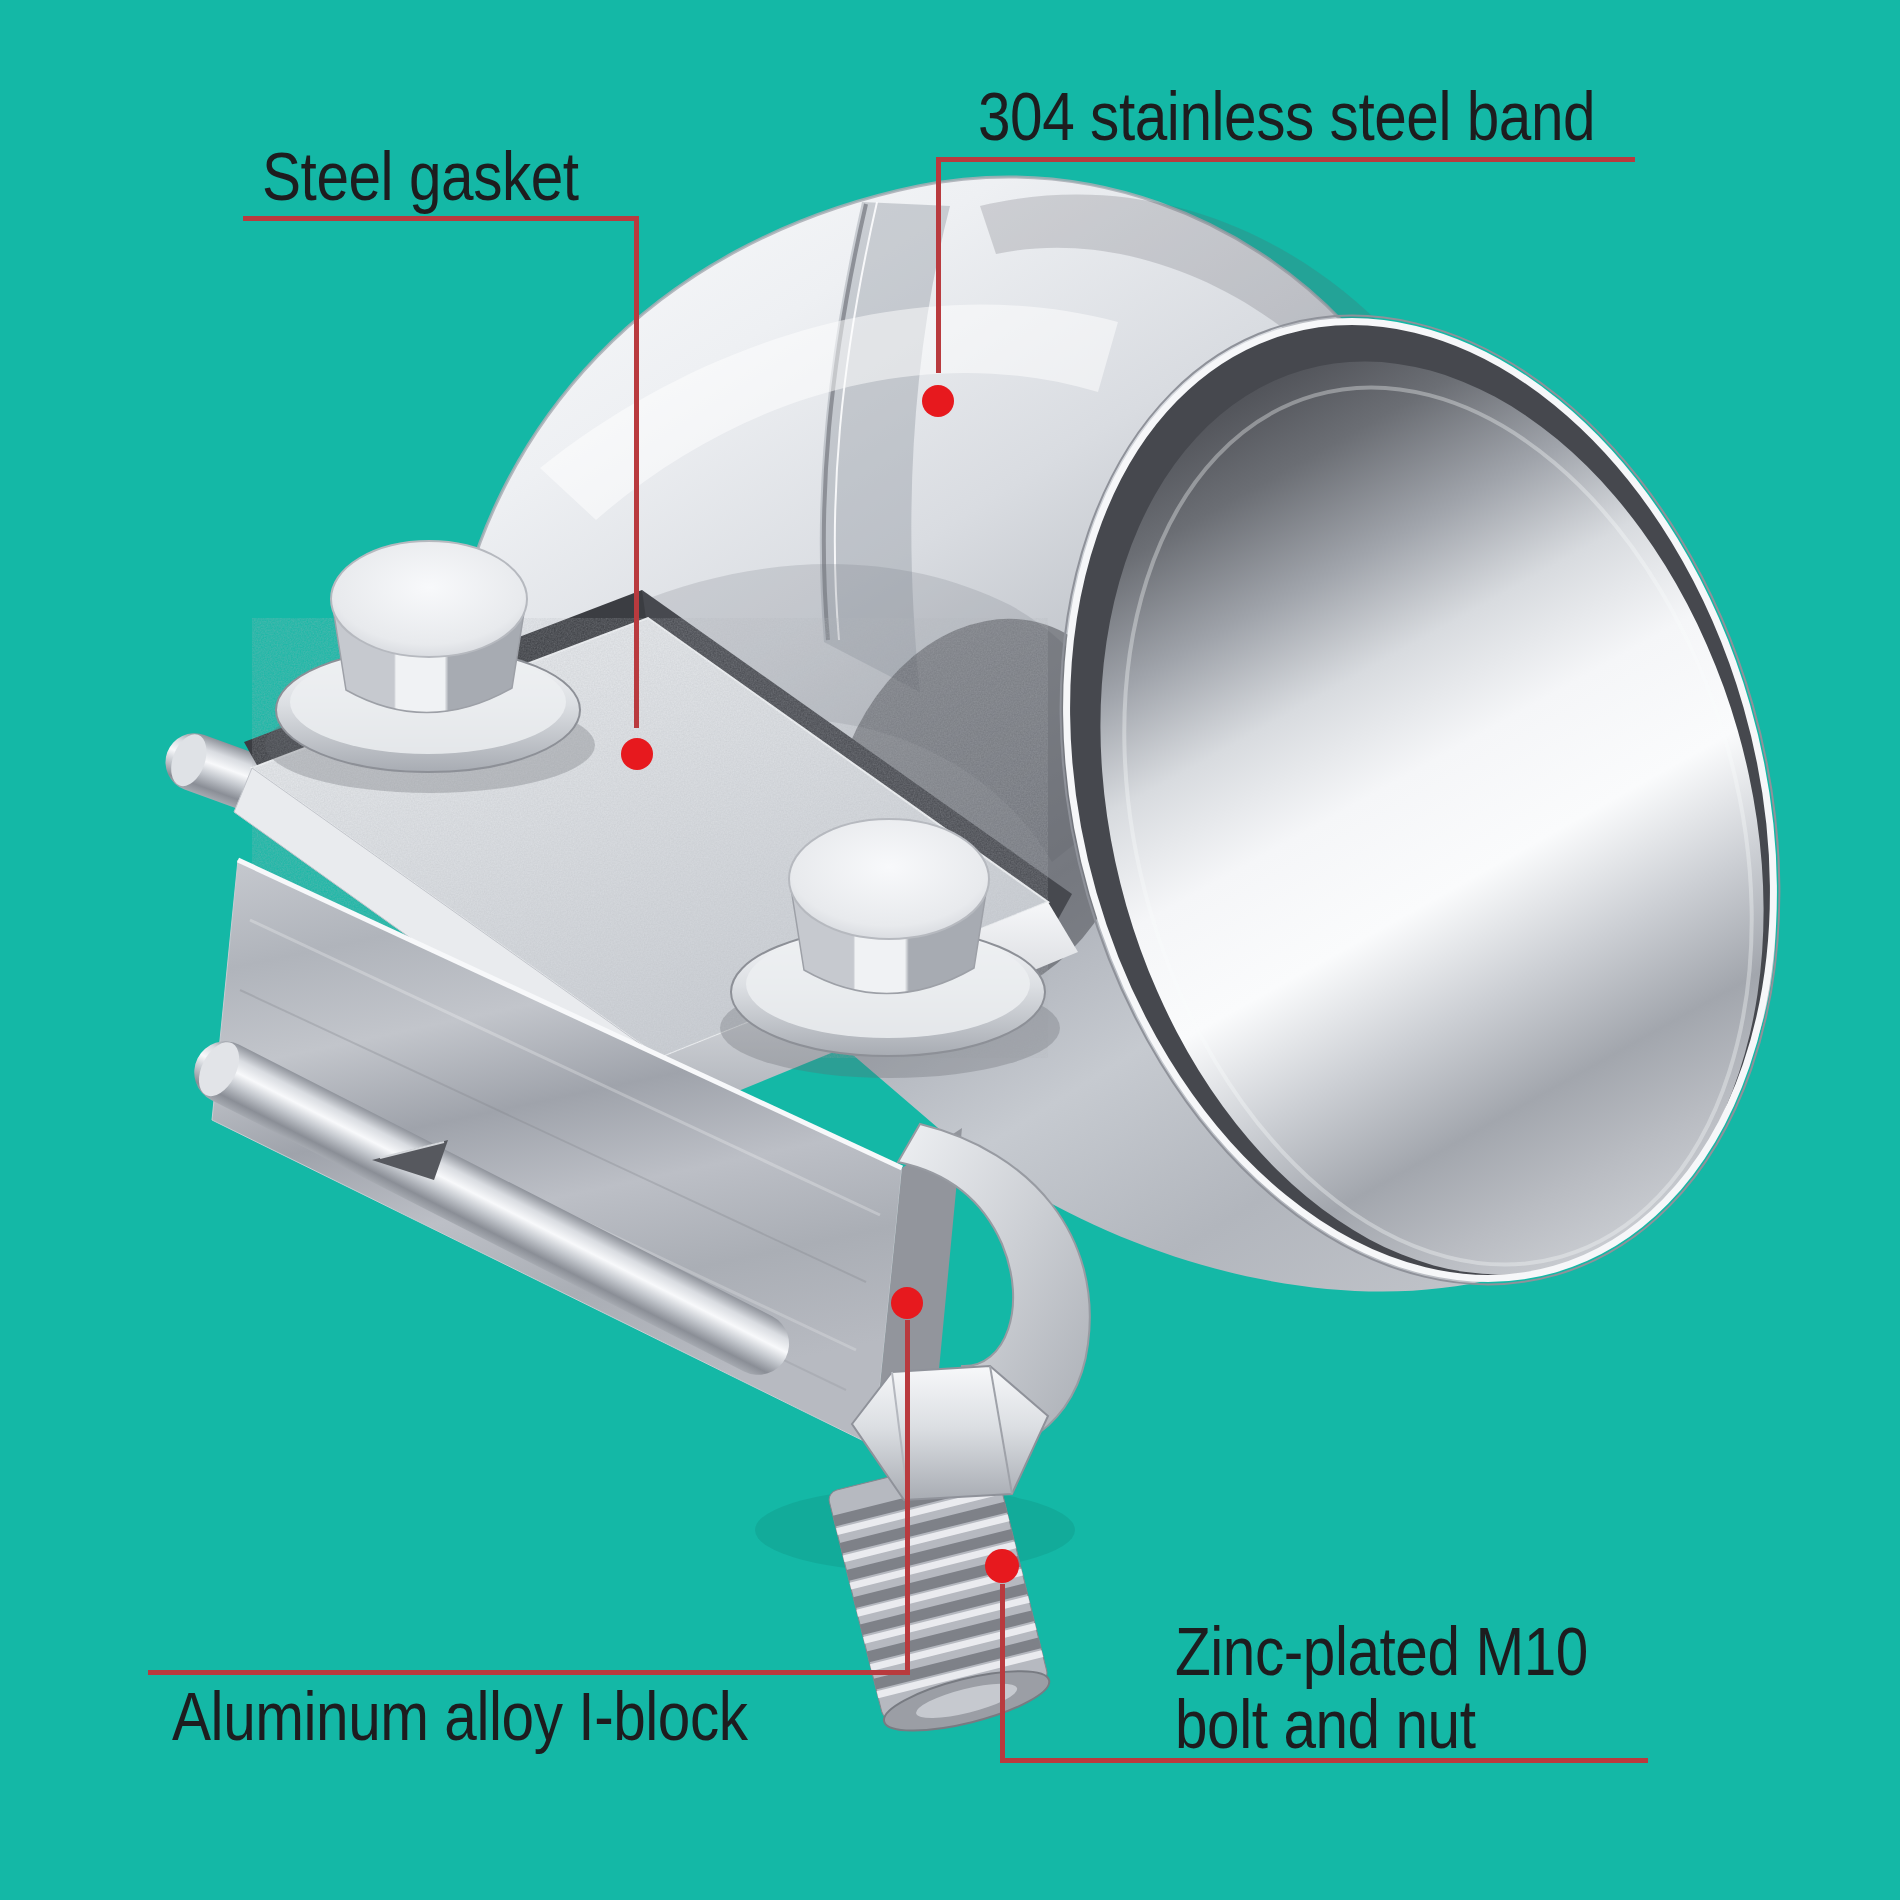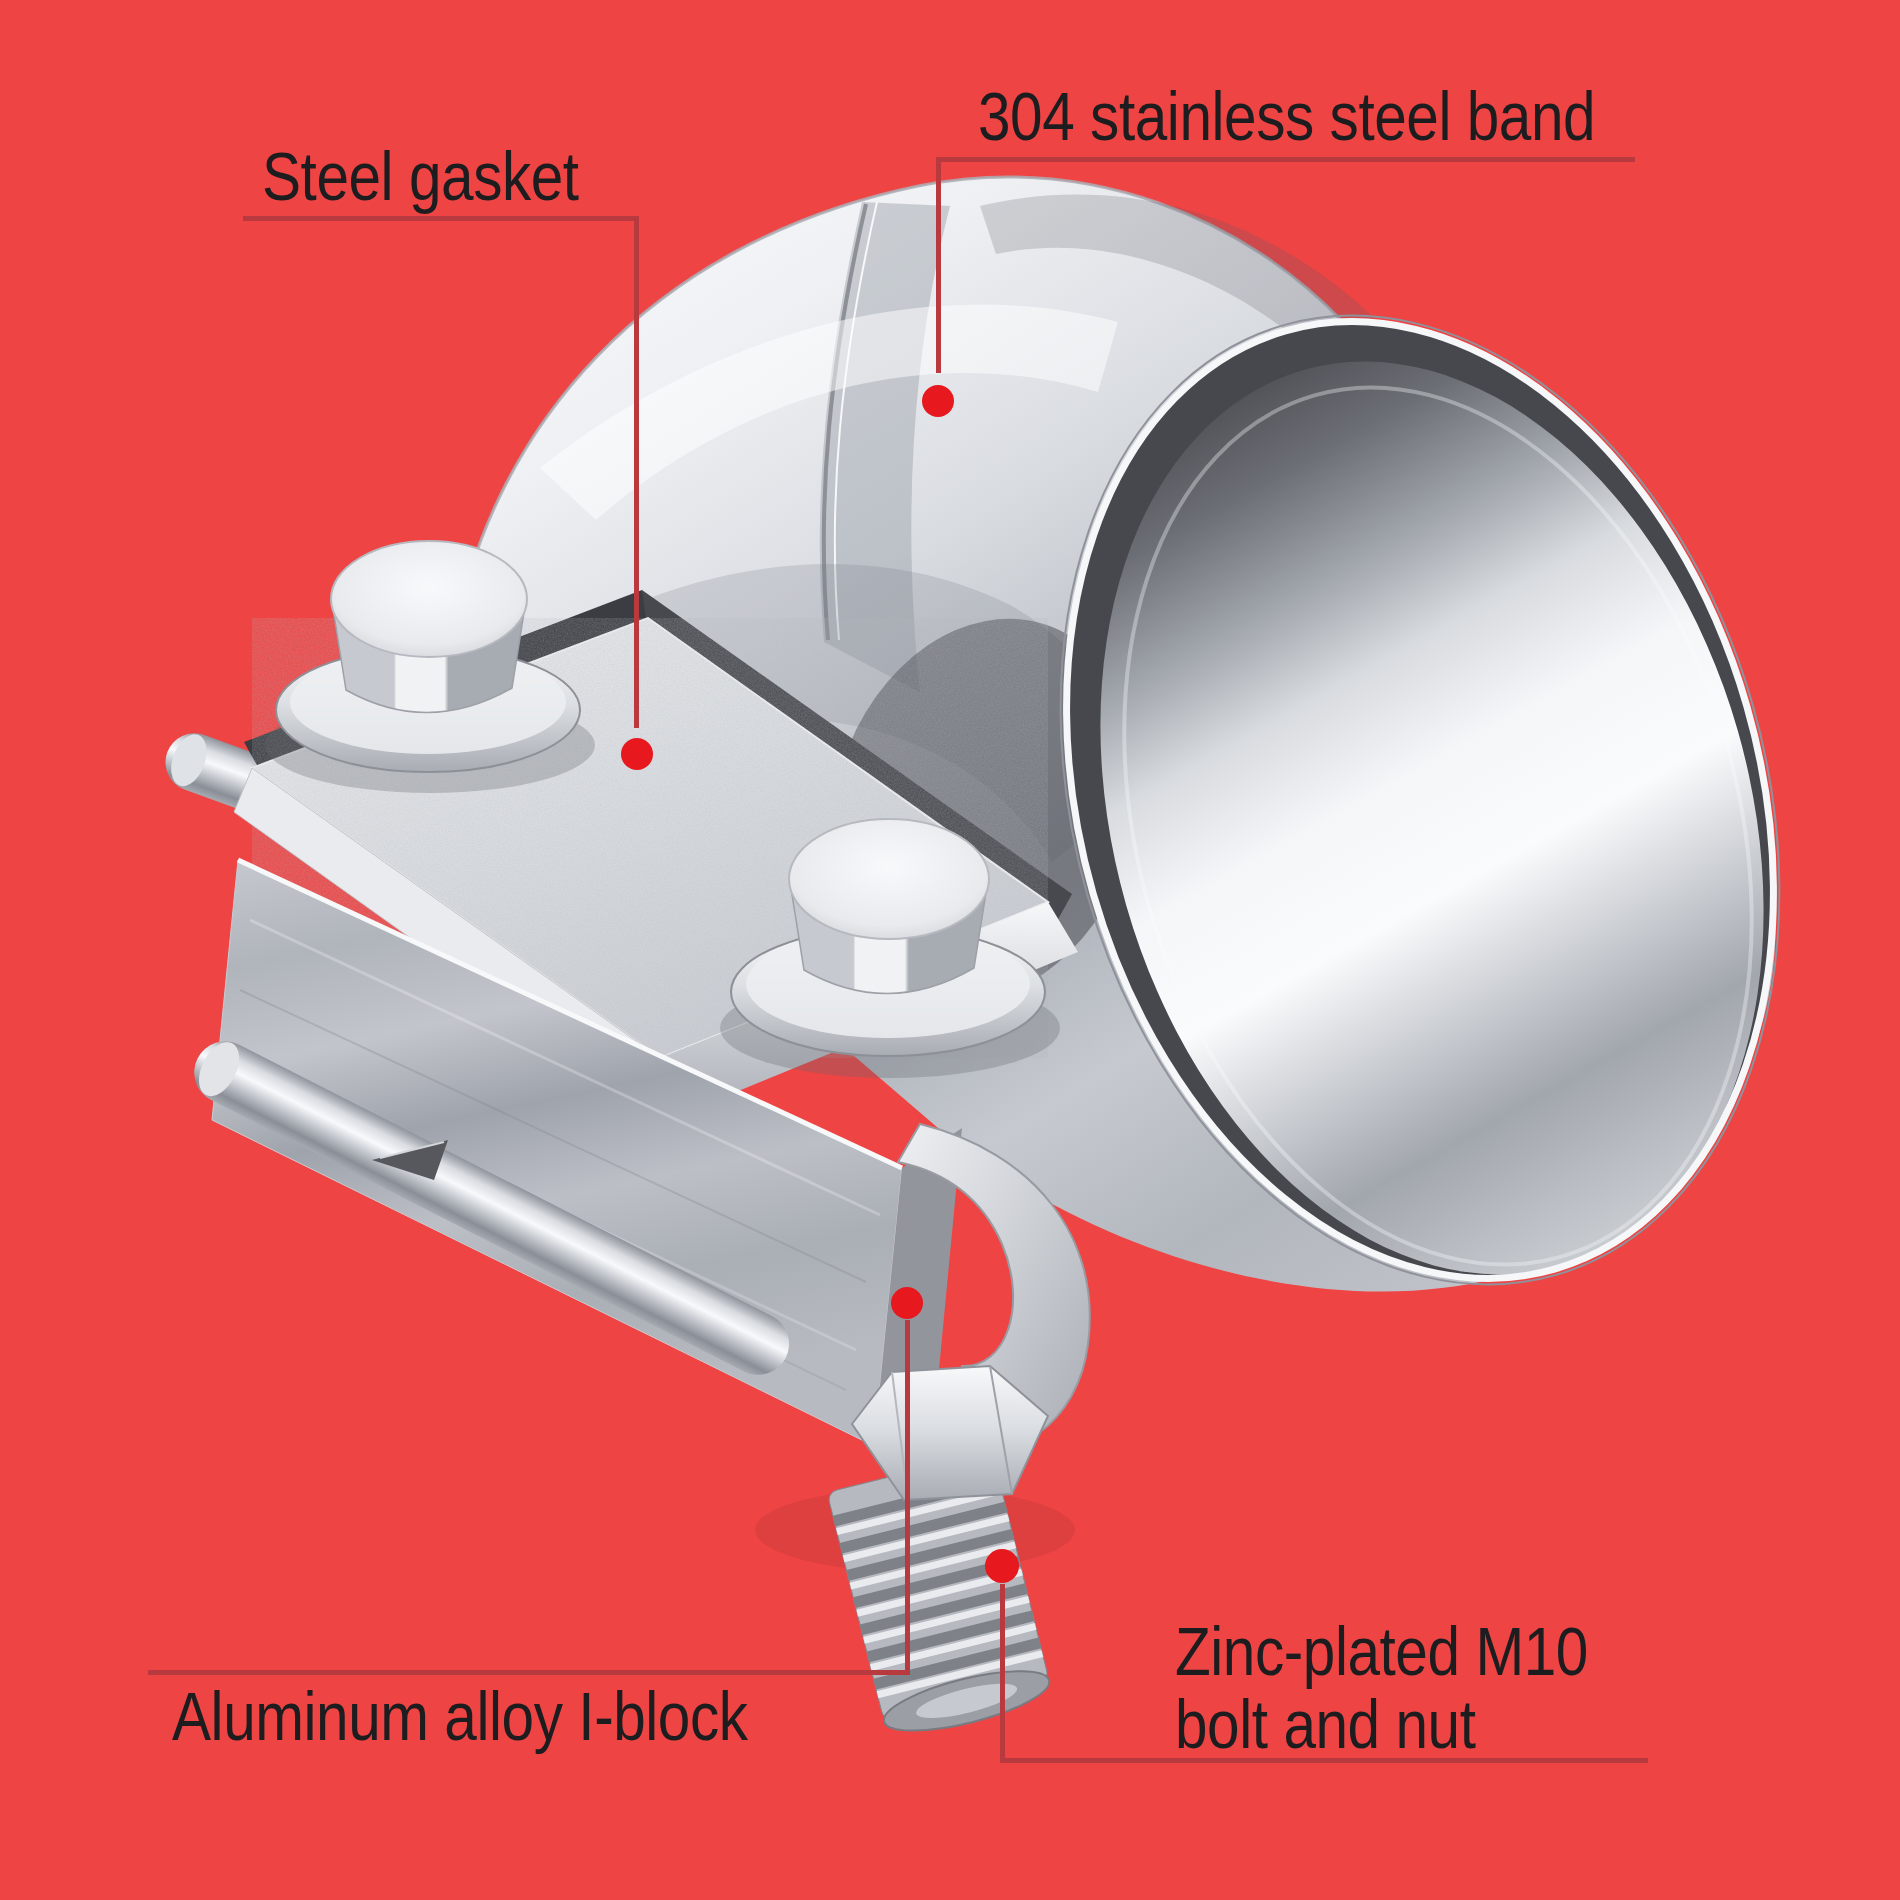--- a/index.html
+++ b/index.html
@@ -1,16 +1,16 @@
 <!DOCTYPE html>
 <html><head>
 <meta charset="utf-8">
 <style>
   html,body{margin:0;padding:0;background:#ffffff;}
-  .stage{position:relative;width:1900px;height:1900px;background:#ef4444;overflow:hidden;
+  .stage{position:relative;width:1900px;height:1900px;background:#14b8a6;overflow:hidden;
          font-family:"Liberation Sans", sans-serif;}
   .stage svg{position:absolute;left:0;top:0;}
   .callout-label{
     position:absolute;
     font-size:68px;
     line-height:68px;
     letter-spacing:-0.5px;
     color:#1d1d1f;
     white-space:nowrap;
     transform:scaleX(0.86);

